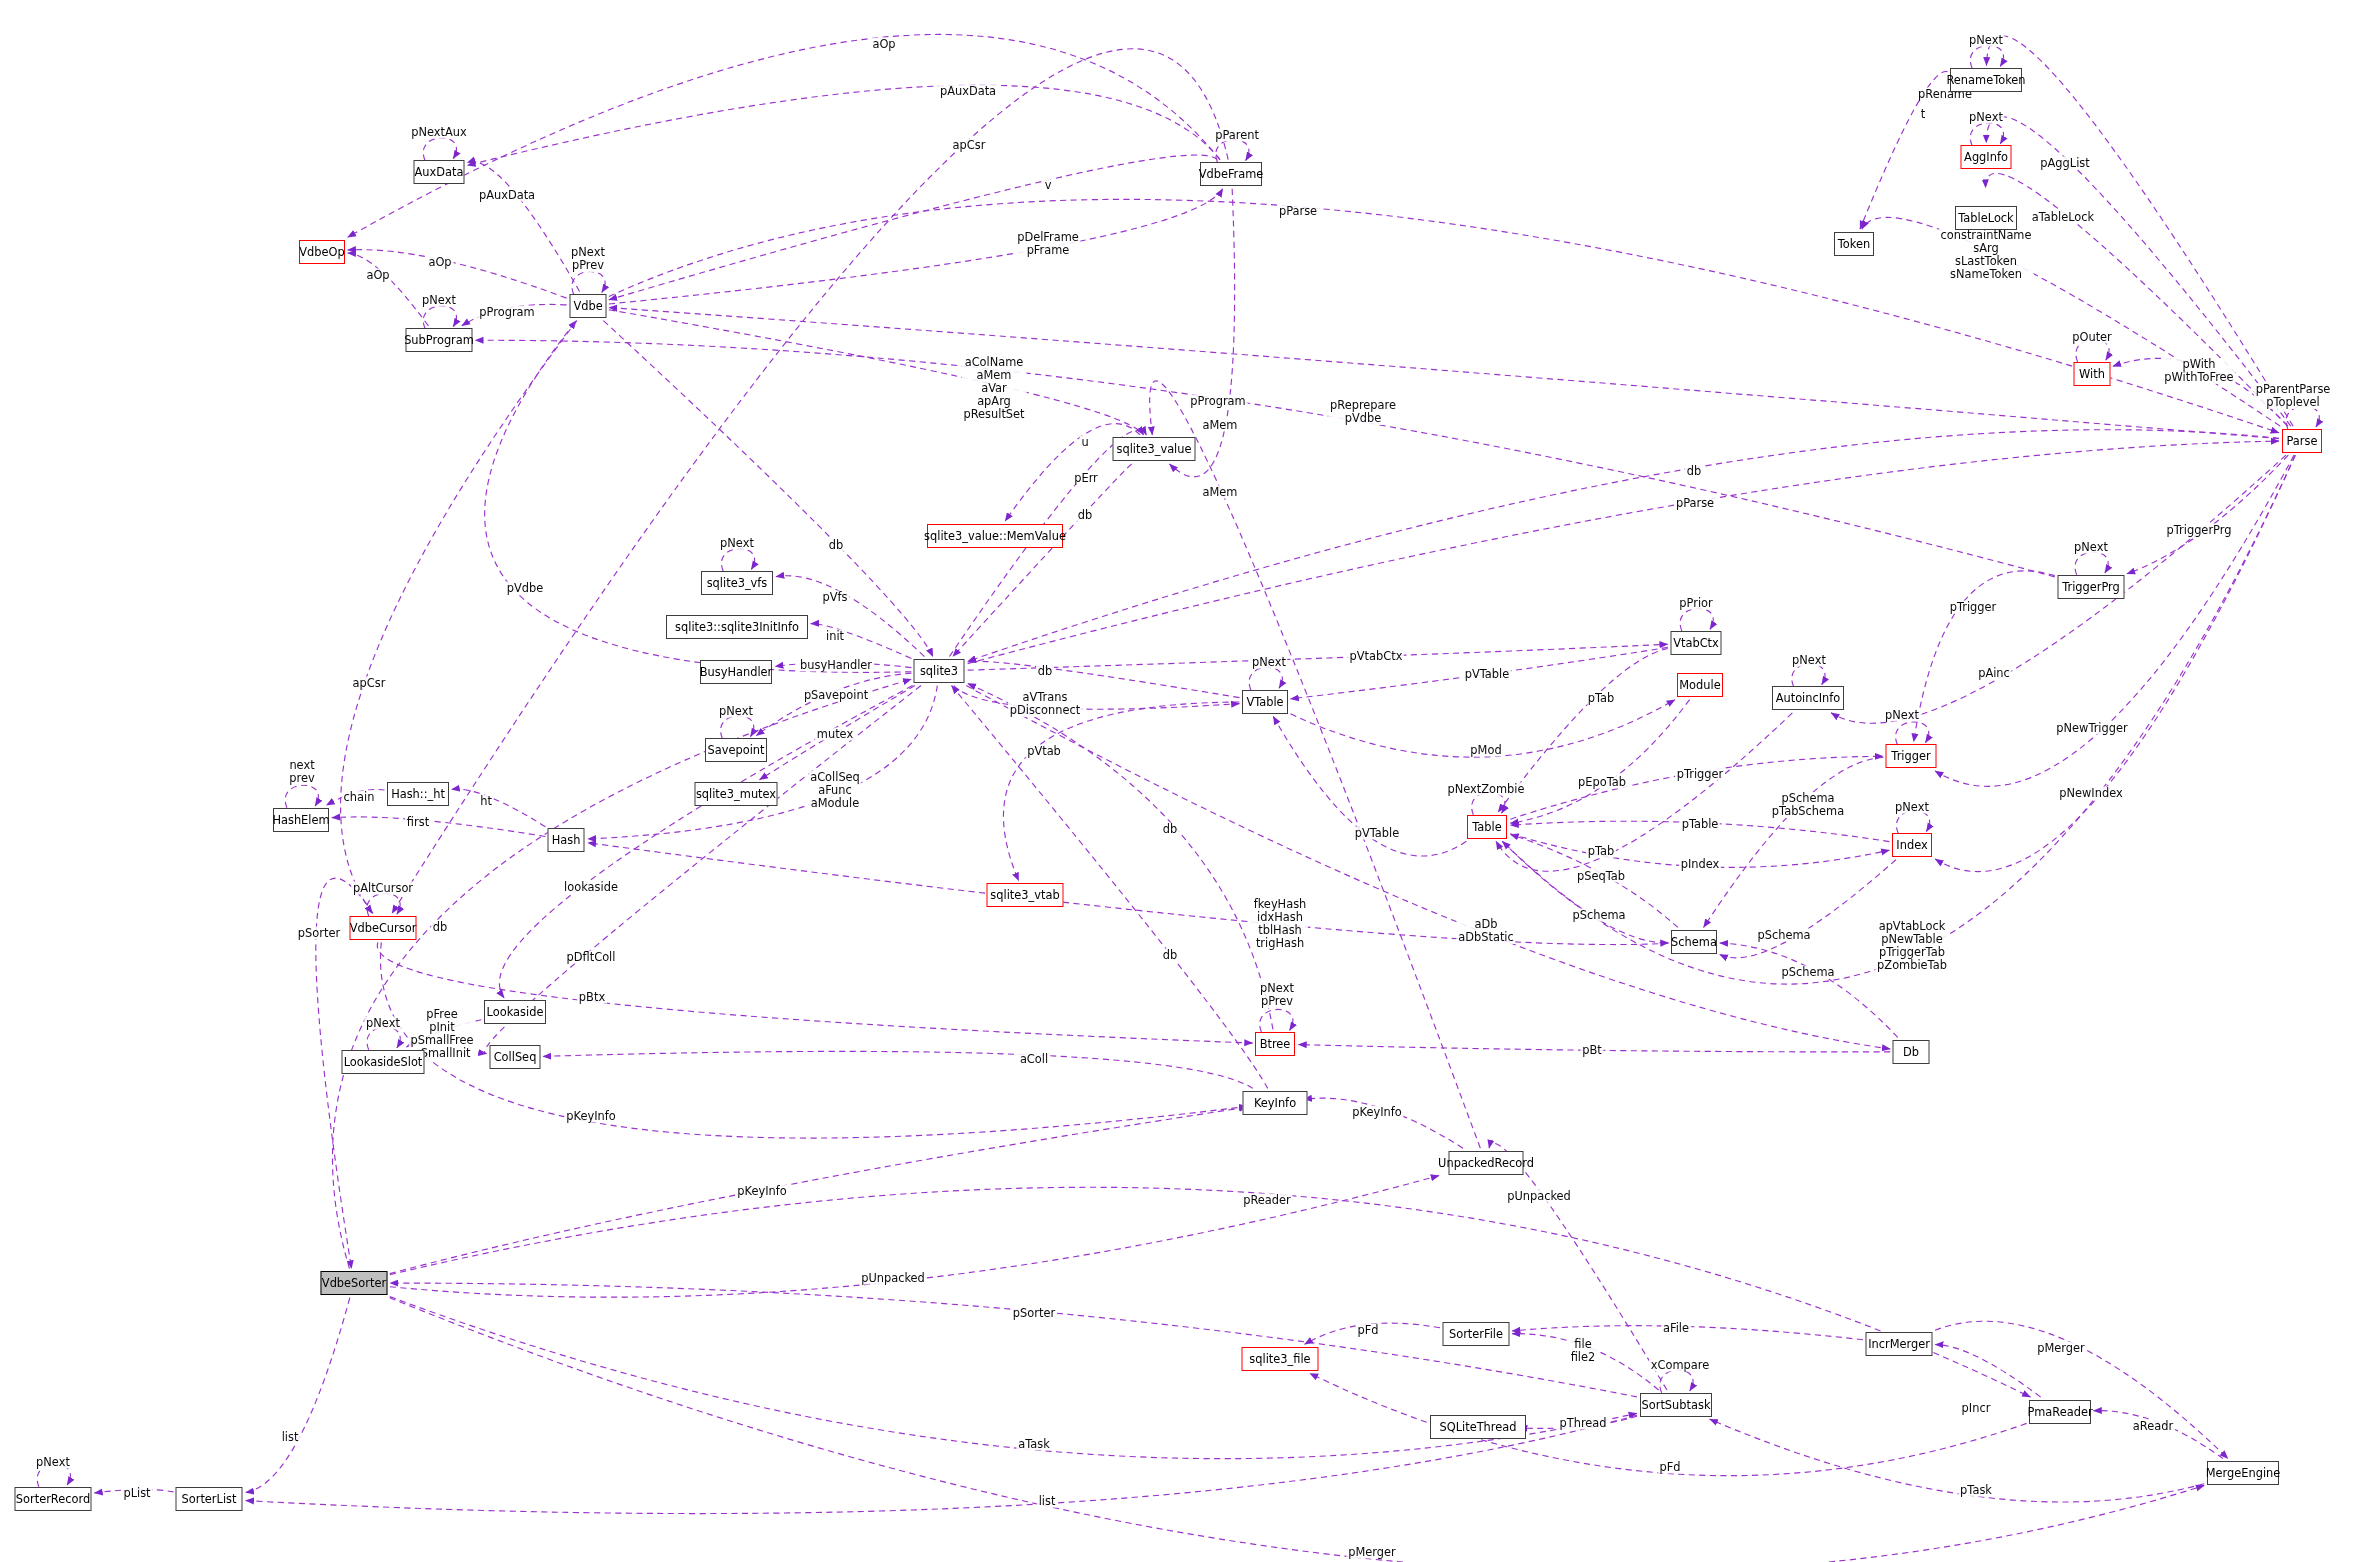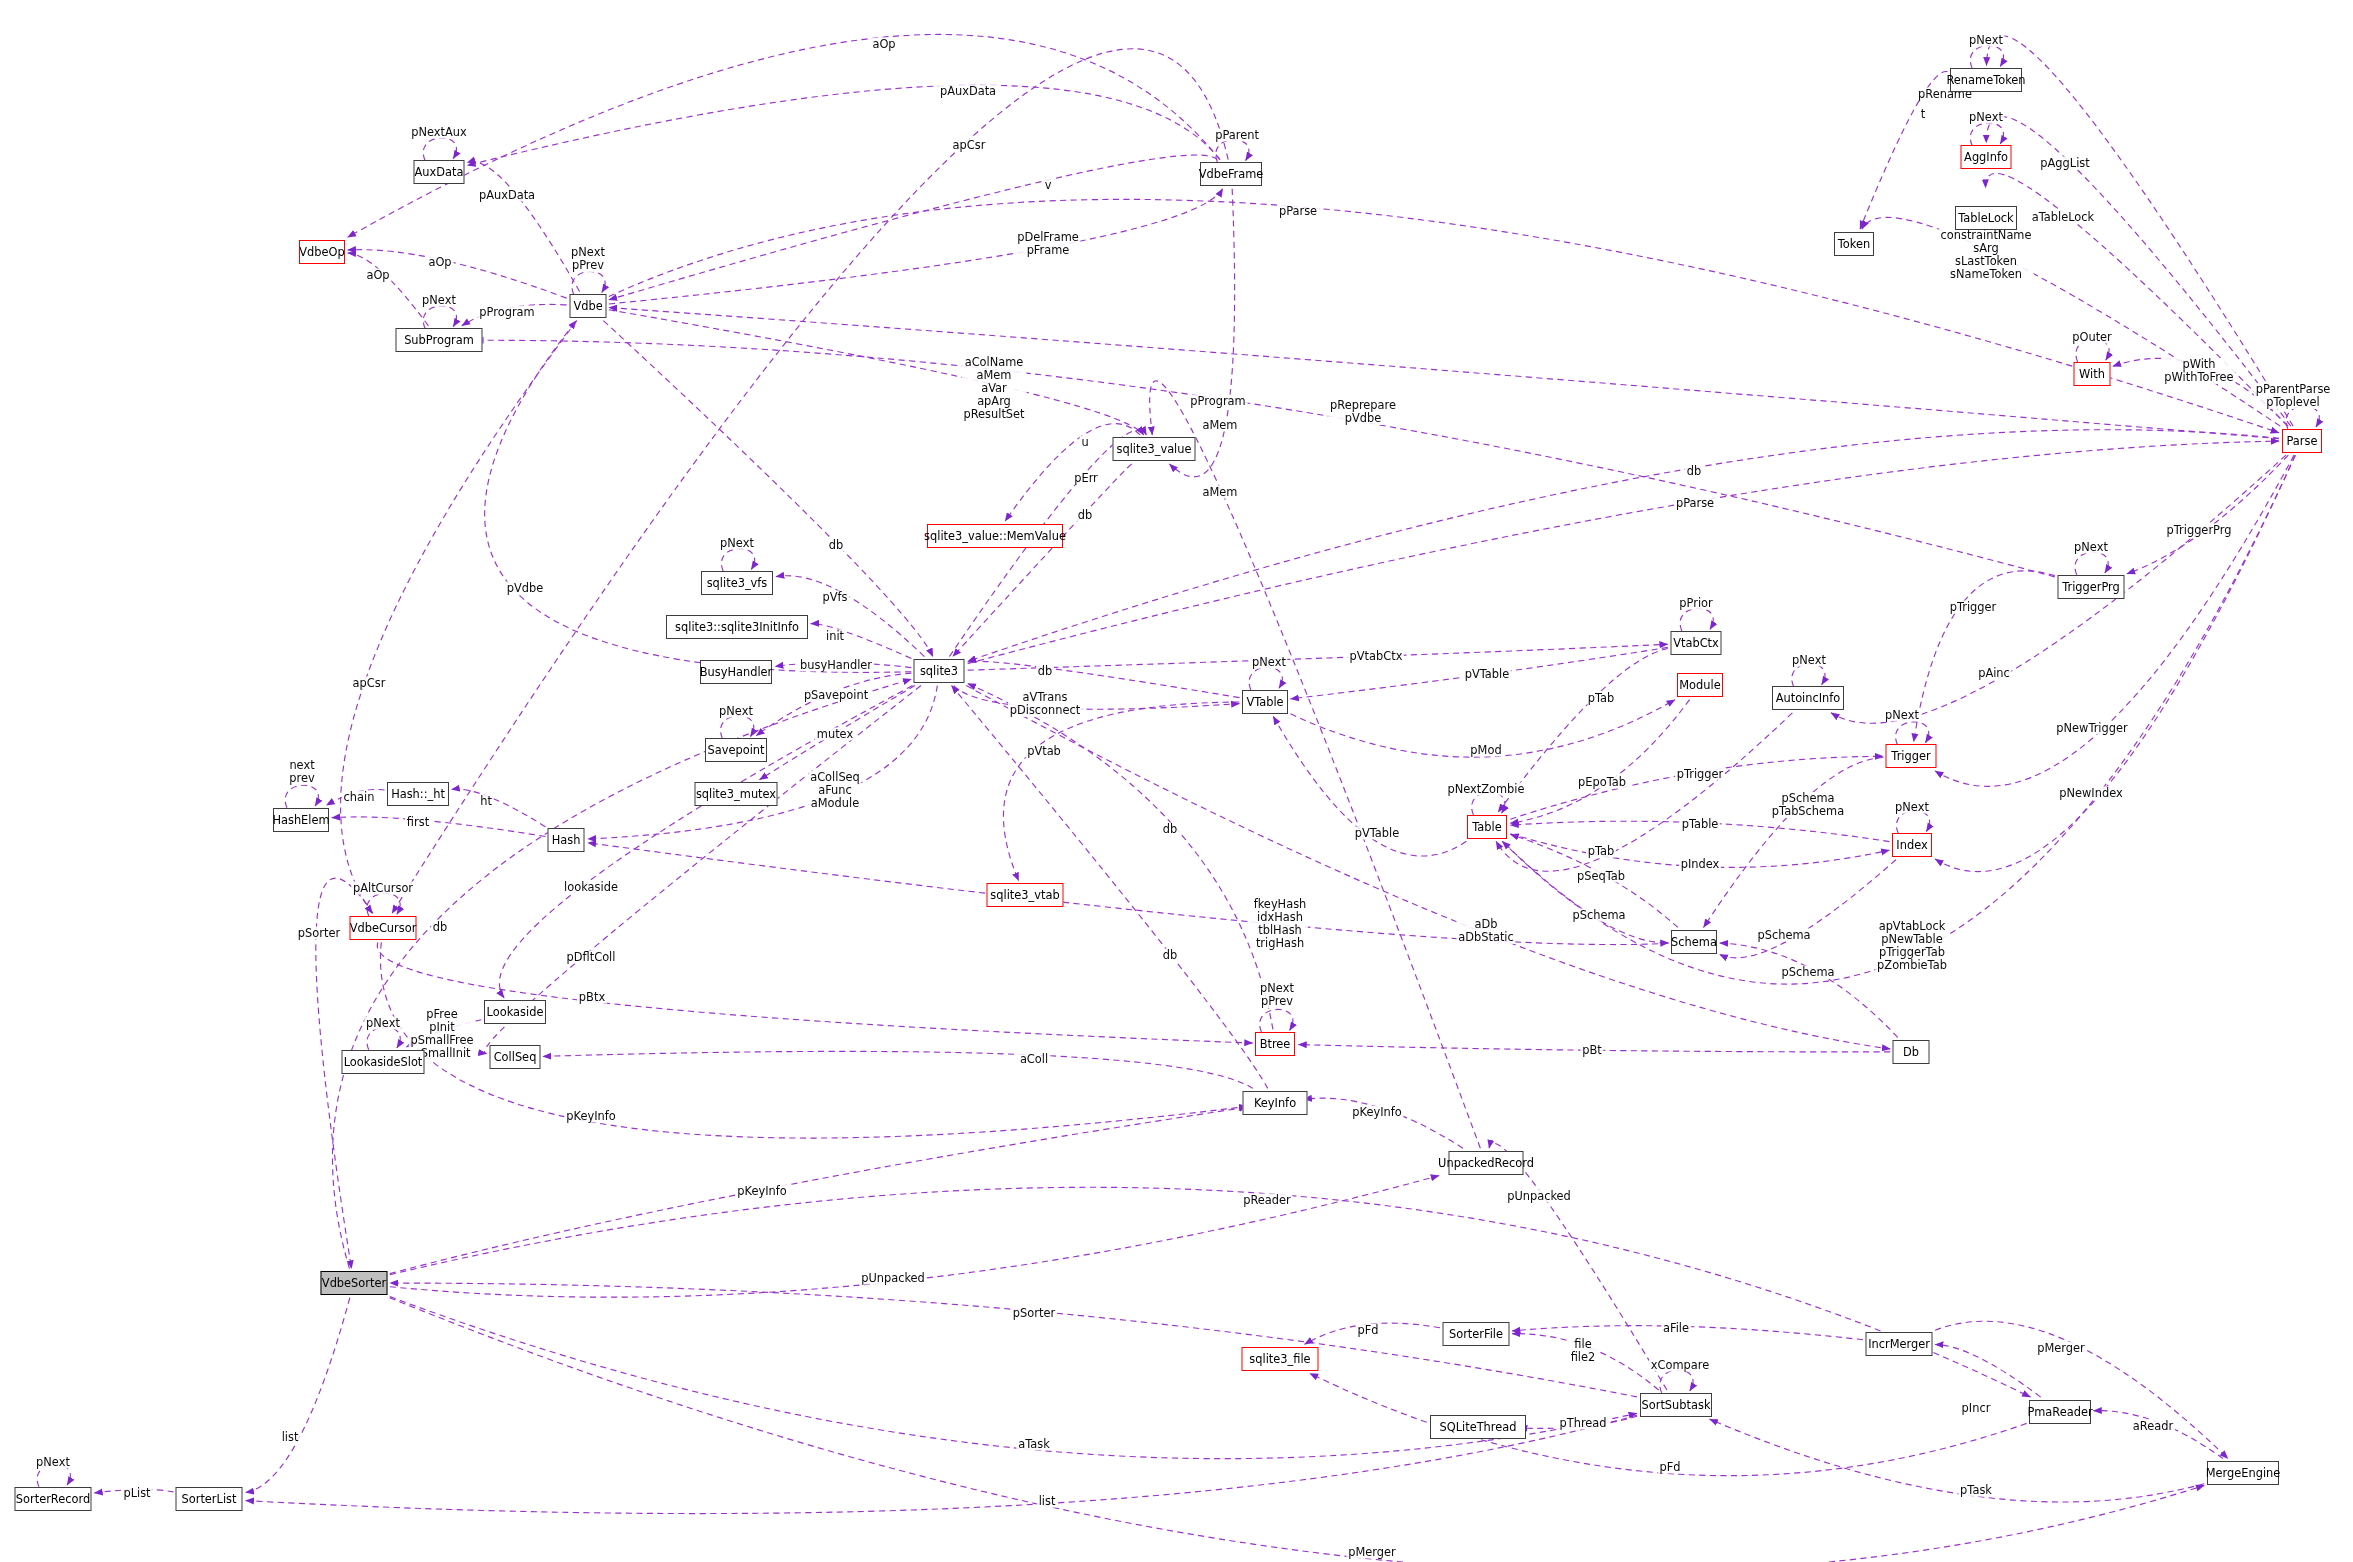--- a/index.html
+++ b/index.html
@@ -147,21 +147,21 @@
     </svg>
 <div class="node" style="left: 1986px; top: 80px; width: 72px;">RenameToken</div>
     <div class="node red" style="left: 1986px; top: 157px; width: 51px;">AggInfo</div>
     <div class="node" style="left: 1986px; top: 202px; width: 62px; margin-top: 16px;">TableLock</div>
     <div class="node" style="left: 1854px; top: 244px; width: 40px;">Token</div>
     <div class="node red" style="left: 2092px; top: 374px; width: 37px;">With</div>
     <div class="node red" style="left: 2302px; top: 441px; width: 40px;">Parse</div>
     <div class="node" style="left: 1231px; top: 174px; width: 62px;">VdbeFrame</div>
     <div class="node" style="left: 439px; top: 172px; width: 51px;">AuxData</div>
     <div class="node red" style="left: 322px; top: 252px; width: 46px;">VdbeOp</div>
-    <div class="node" style="left: 439px; top: 340px; width: 87px;">SubProgram</div>
+    <div class="node" style="left: 439px; top: 340px; width: 67px;">SubProgram</div>
     <div class="node" style="left: 588px; top: 306px; width: 37px;">Vdbe</div>
     <div class="node" style="left: 1154px; top: 449px; width: 83px;">sqlite3_value</div>
     <div class="node red" style="left: 995px; top: 536px; width: 136px;">sqlite3_value::MemValue</div>
     <div class="node" style="left: 939px; top: 671px; width: 51px;">sqlite3</div>
     <div class="node" style="left: 737px; top: 583px; width: 72px;">sqlite3_vfs</div>
     <div class="node" style="left: 737px; top: 627px; width: 142px;">sqlite3::sqlite3InitInfo</div>
     <div class="node" style="left: 736px; top: 672px; width: 72px;">BusyHandler</div>
     <div class="node" style="left: 736px; top: 750px; width: 62px;">Savepoint</div>
     <div class="node" style="left: 736px; top: 794px; width: 83px;">sqlite3_mutex</div>
     <div class="node" style="left: 1265px; top: 702px; width: 46px;">VTable</div>

